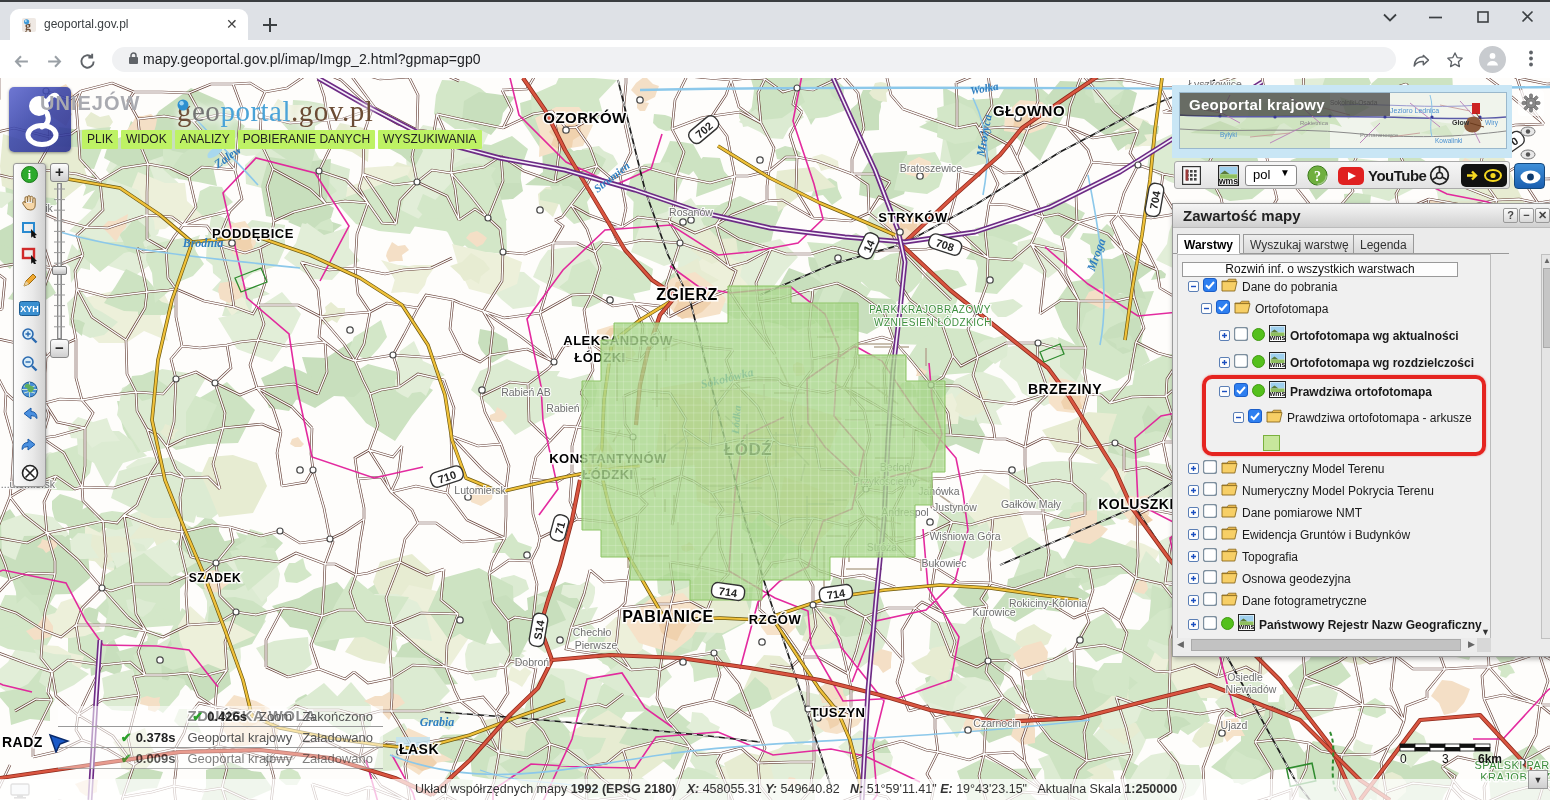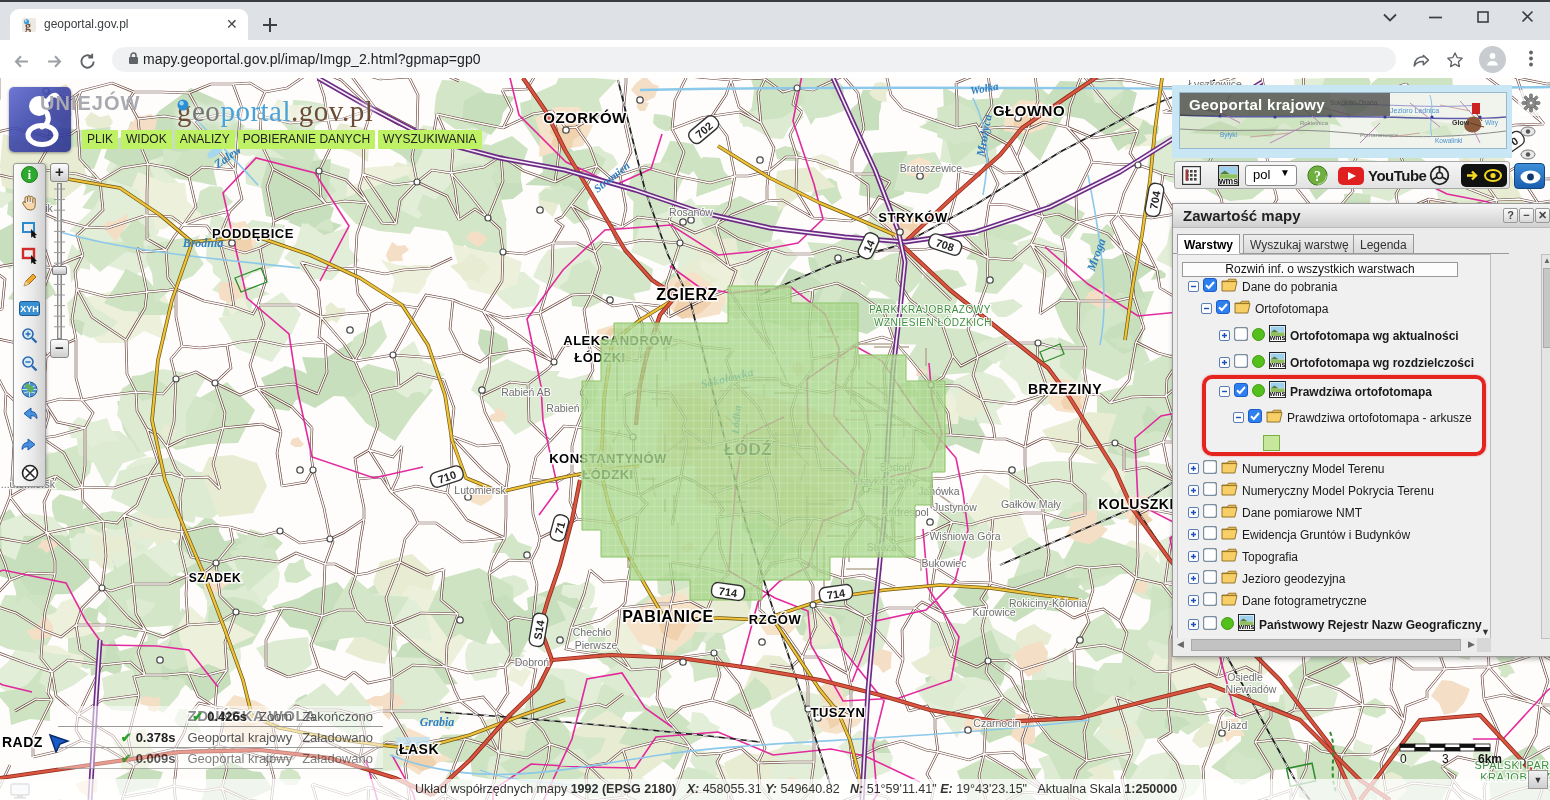--- a/index.html
+++ b/index.html
@@ -1340,21 +1340,21 @@
             <path d="M1,3.6 L16,3.6 L13.8,13 L1,13 Z" fill="#f7cf66" stroke="#8a6a1e" stroke-width="0.9"></path>
           </svg></span><span class="tlab" style="font-weight:400">Topografia</span></div>
       <div class="trow" style="top:314px;left:10px"><span class="ti"><svg width="11" height="11" viewBox="0 0 11 11">
             <rect x="0.5" y="0.5" width="10" height="10" rx="1.5" fill="#fdfdfd" stroke="#5b7fb5"></rect>
             <path d="M3,5.5 L8,5.5 M5.5,3 L5.5,8" stroke="#1b4fc0" stroke-width="1.4"></path>
           </svg></span><span class="ti"><svg width="14" height="14" viewBox="0 0 14 14">
             <rect x="0.5" y="0.5" width="13" height="13" rx="2.5" fill="#fff" stroke="#7d8f9e" stroke-width="1.4"></rect>
           </svg></span><span class="ti"><svg width="17" height="14" viewBox="0 0 17 14">
             <path d="M1,3 L6,3 L7.5,1.2 L15,1.2 L15,4 L1,4 Z" fill="#e8b64c" stroke="#8a6a1e" stroke-width="0.8"></path>
             <path d="M1,3.6 L16,3.6 L13.8,13 L1,13 Z" fill="#f7cf66" stroke="#8a6a1e" stroke-width="0.9"></path>
-          </svg></span><span class="tlab" style="font-weight:400">Jezioro geodezyjna</span></div>
+          </svg></span><span class="tlab" style="font-weight:400">Osnowa geodezyjna</span></div>
       <div class="trow" style="top:336px;left:10px"><span class="ti"><svg width="11" height="11" viewBox="0 0 11 11">
             <rect x="0.5" y="0.5" width="10" height="10" rx="1.5" fill="#fdfdfd" stroke="#5b7fb5"></rect>
             <path d="M3,5.5 L8,5.5 M5.5,3 L5.5,8" stroke="#1b4fc0" stroke-width="1.4"></path>
           </svg></span><span class="ti"><svg width="14" height="14" viewBox="0 0 14 14">
             <rect x="0.5" y="0.5" width="13" height="13" rx="2.5" fill="#fff" stroke="#7d8f9e" stroke-width="1.4"></rect>
           </svg></span><span class="ti"><svg width="17" height="14" viewBox="0 0 17 14">
             <path d="M1,3 L6,3 L7.5,1.2 L15,1.2 L15,4 L1,4 Z" fill="#e8b64c" stroke="#8a6a1e" stroke-width="0.8"></path>
             <path d="M1,3.6 L16,3.6 L13.8,13 L1,13 Z" fill="#f7cf66" stroke="#8a6a1e" stroke-width="0.9"></path>
           </svg></span><span class="tlab" style="font-weight:400">Dane fotogrametryczne</span></div>
       <div class="trow" style="top:359px;left:10px"><span class="ti"><svg width="11" height="11" viewBox="0 0 11 11">

